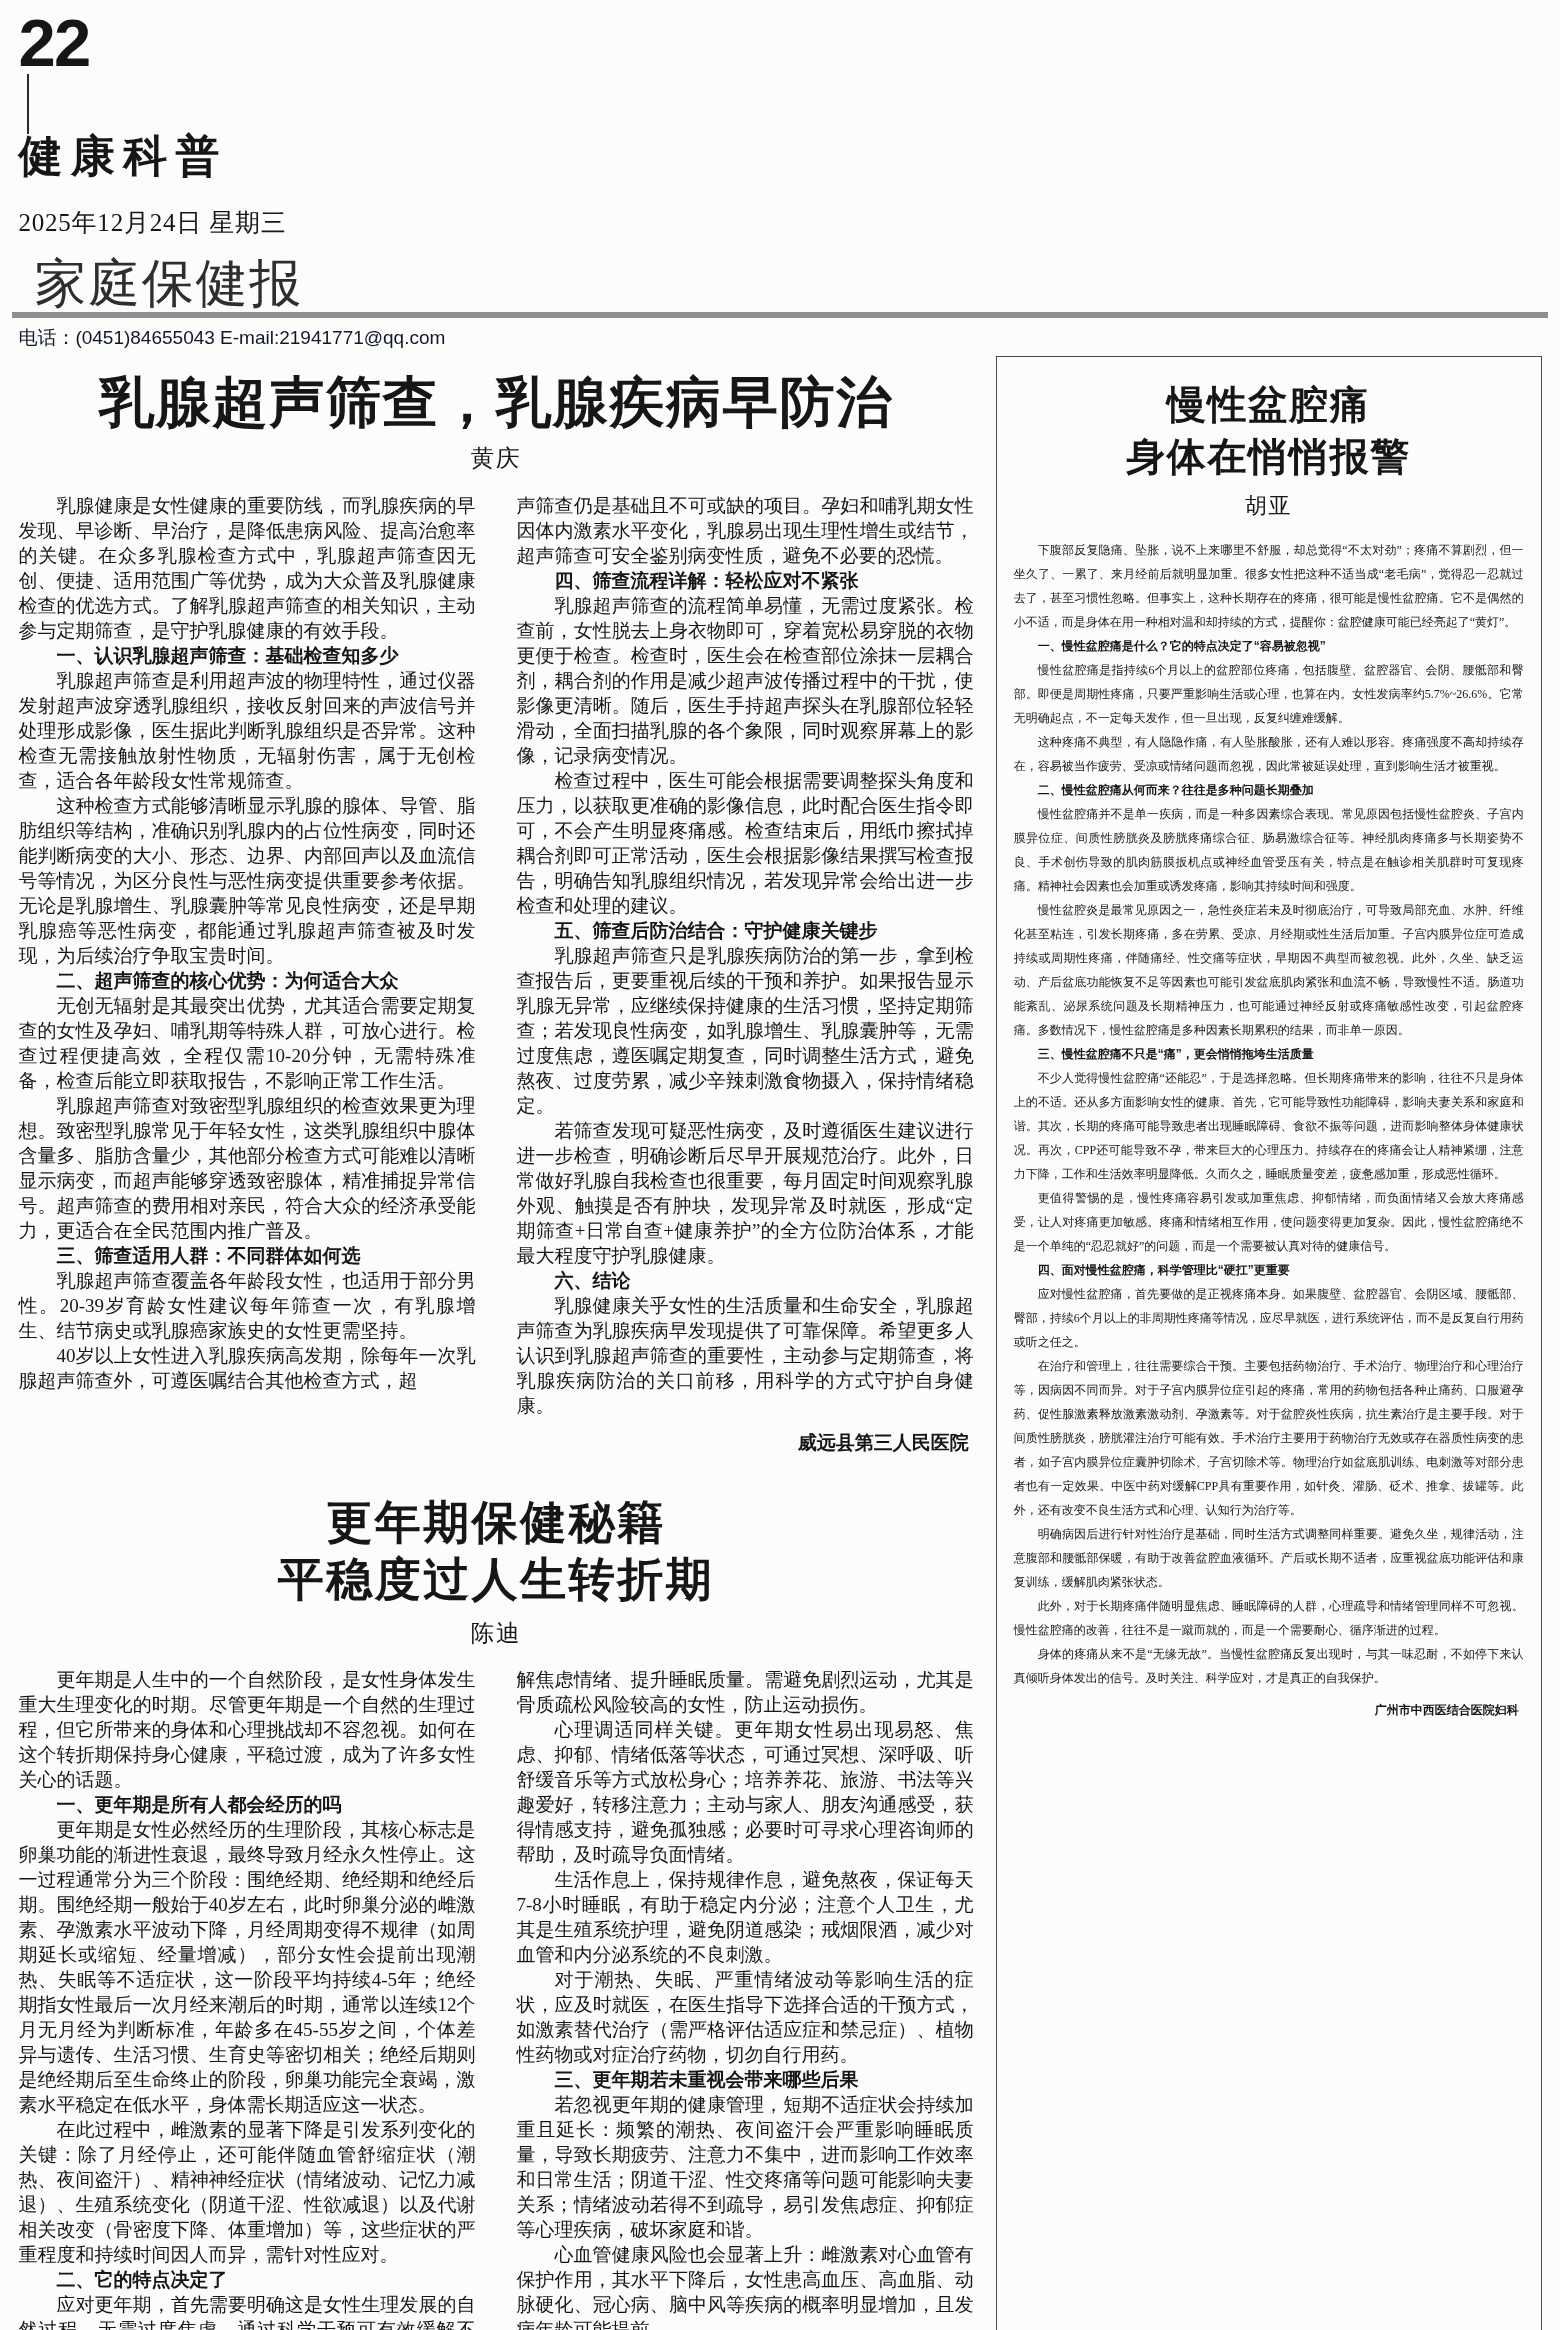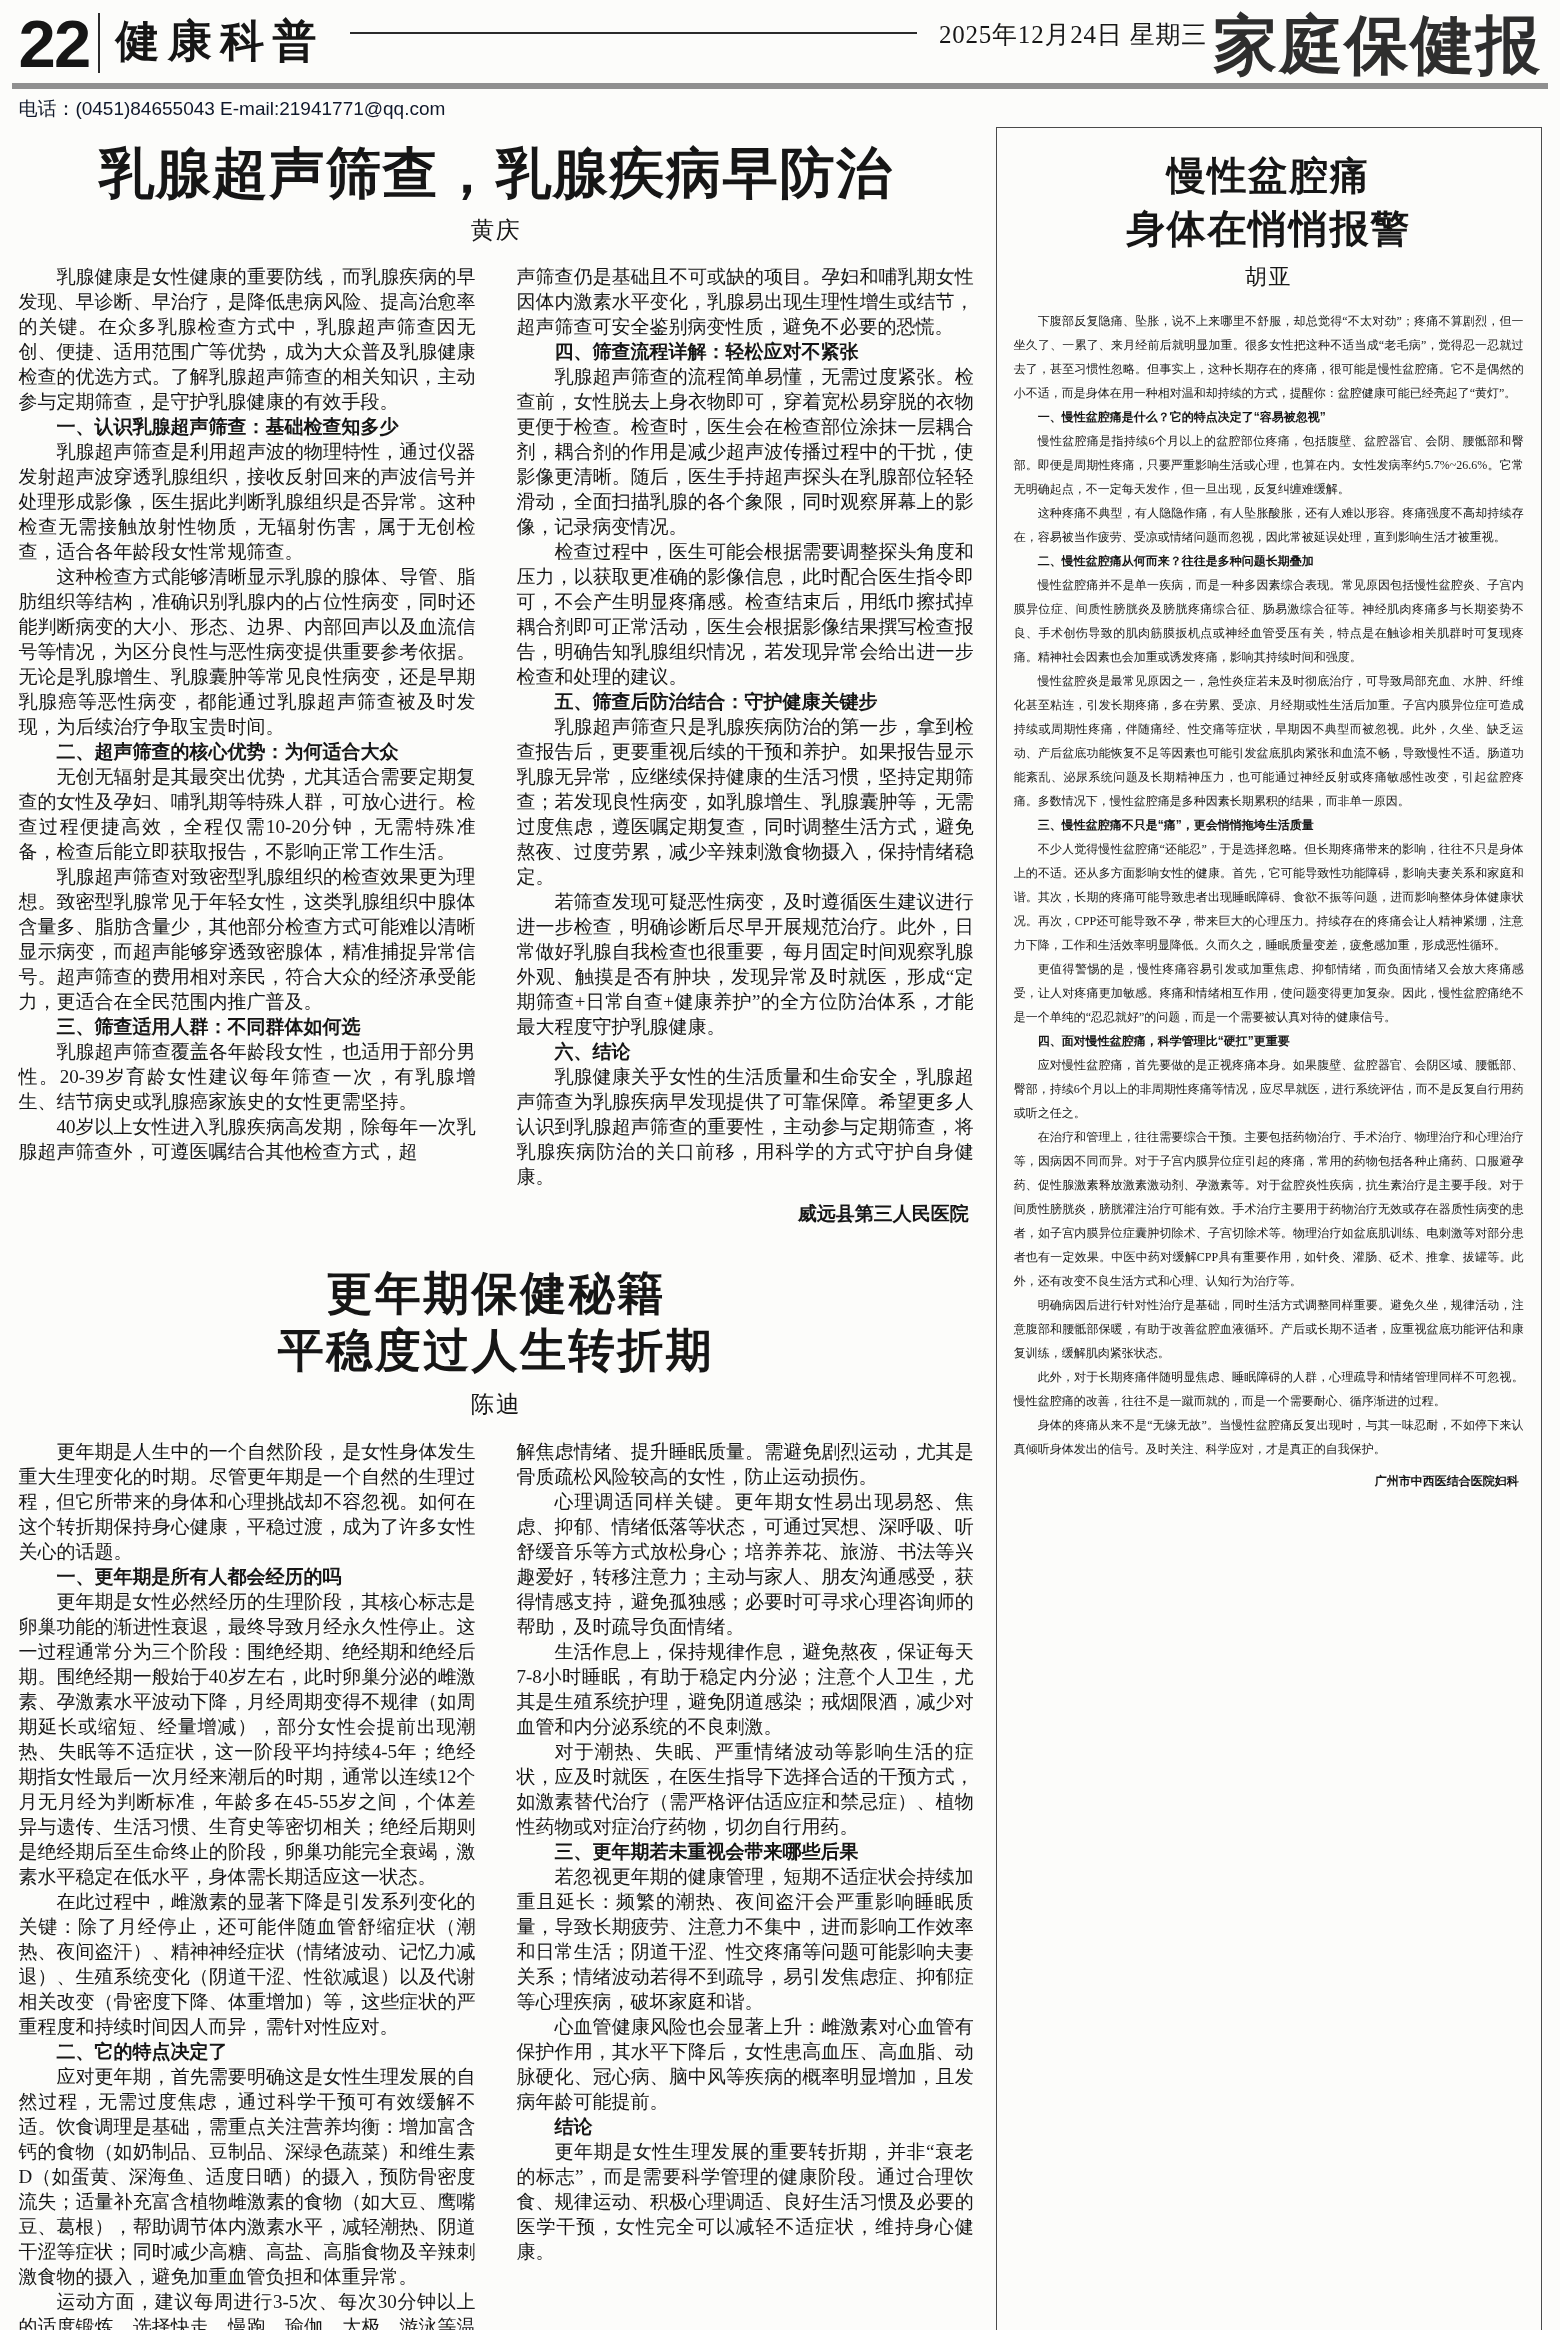--- a/index.html
+++ b/index.html
@@ -1,27 +1,27 @@
 <!DOCTYPE html>
 <html lang="zh" style="font-size:13.4px"><head>
 <meta charset="utf-8">
 <style>
   * { margin:0; padding:0; box-sizing:border-box; }
   html,body { background:#e8e8e6; }
   body { width:1560px; margin:0 auto; font-family:"Liberation Serif","DejaVu Serif",serif; color:#161616; }
   .page { width:1560px; min-height:2330px; background:#fcfcfa; padding:8.4px 11.7px 20px 11.7px; }
 
   
-  .masthead { display:flex; align-items:center; padding:5px 6.7px 0 6.7px; }
+  .masthead { display:flex; align-items:flex-start; padding:5px 6.7px 0 6.7px;flex-direction:column; }
   .page-num { font-family:"Liberation Sans","DejaVu Sans",sans-serif; font-size:67px; font-weight:bold; line-height:0.9; letter-spacing:-1.7px; }
   .mast-divider { width:2.5px; height:60px; background:#2b2b2b; margin:0 15px 1.7px 8.4px; }
   .section-name { font-size:44px; font-weight:600; letter-spacing:8.4px; line-height:1; padding-bottom:5px; }
   .mast-rule { flex:1; height:2.5px; background:#2b2b2b; margin:0 22px 22px 25px; }
   .mast-date { font-size:25px; letter-spacing:0.8px; padding-bottom:20px; white-space:nowrap; }
-  .paper-name { font-size:64px; font-weight:700; color:#2e2e2e; letter-spacing:1.7px; line-height:0.95; margin-left:6px; margin-bottom:-5px; white-space:nowrap; }
+  .paper-name { font-size:52px; font-weight:400; color:#2e2e2e; letter-spacing:1.7px; line-height:0.95; margin-left:16px; margin-bottom:-5px; white-space:nowrap; }
   .thick-rule { height:5.9px; background:#8f8f8f; margin-top:8.4px; }
   .contact-line { font-size:19px; font-family:"Liberation Sans","DejaVu Sans",sans-serif; padding:6.7px 6.7px 1.7px 6.7px; color:#0f172a; }
 
   
   .main { display:flex; gap:22px; padding:3.4px 6.7px 0 6.7px; align-items:stretch; }
   .left-zone { flex:1; min-width:0; }
   .right-box { width:546px; flex:0 0 546px; border:1.7px solid #4a4a4a; background:#fcfcfa; padding:22px 17px 15px 17px; }
 
   
   .art-title-1 { font-size:55px; font-weight:900; text-align:center; letter-spacing:1.7px; margin-top:15px; line-height:1.15; }

